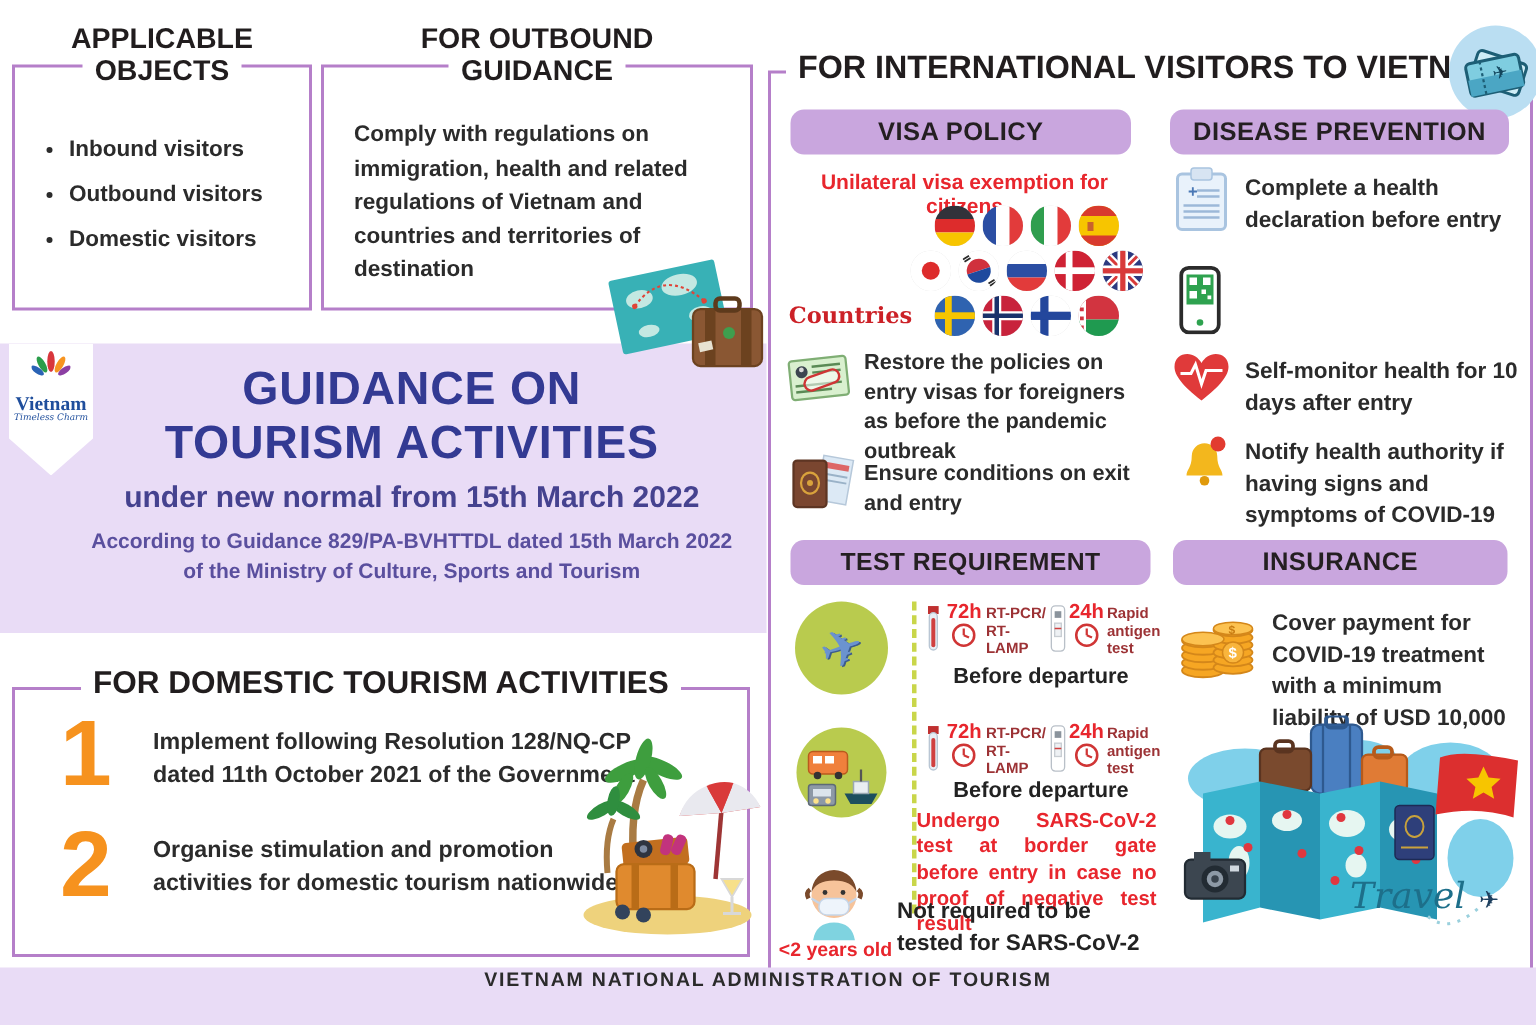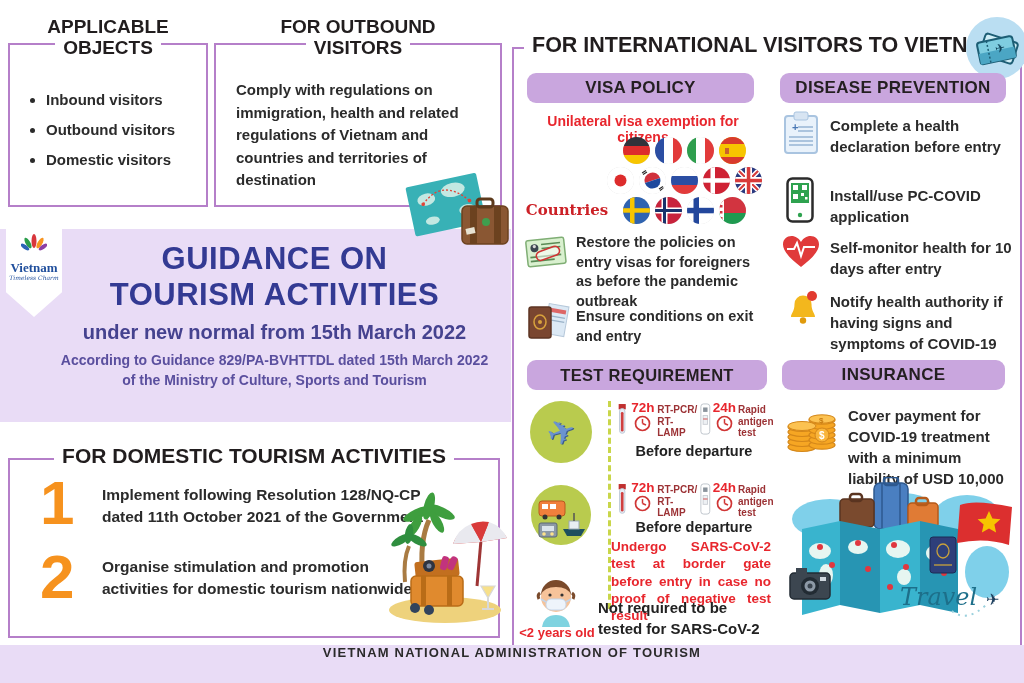--- a/index.html
+++ b/index.html
@@ -43,21 +43,21 @@
     <ul class="bullets" style="margin:46px 0 0 16px;">
       <li>Inbound visitors</li>
       <li>Outbound visitors</li>
       <li>Domestic visitors</li>
     </ul>
   </div>
 
   <div class="box" style="left:214px;top:43px;width:284px;height:160px;">
     <div class="legend" style="top:-28px;font-size:19px;">
       <span>FOR OUTBOUND</span><br>
-      <span>VISITORS</span>
+      <span>GUIDANCE</span>
     </div>
     <div class="body-txt" style="margin:34px 14px 0 20px;">Comply with regulations on immigration, health and related regulations of Vietnam and countries and territories of destination</div>
   </div>
 
   <div class="abs" style="left:404px;top:166px;width:110px;height:90px;z-index:3;">
     <svg width="110" height="90" viewBox="0 0 110 90">
       <g transform="rotate(-12 40 40)">
         <rect x="6" y="14" width="72" height="50" rx="2" fill="#38b1b6"></rect>
         <ellipse cx="24" cy="30" rx="9" ry="6" fill="#c3e8e2"></ellipse>
         <ellipse cx="52" cy="26" rx="12" ry="7" fill="#c3e8e2"></ellipse>
@@ -455,21 +455,20 @@
         <g fill="#fff">
             <rect x="7" y="8" width="5" height="5"></rect>
             <rect x="16" y="8" width="5" height="5"></rect>
             <rect x="7" y="17" width="5" height="5"></rect>
             <rect x="15" y="16" width="3" height="3"></rect>
             <rect x="19" y="20" width="2.5" height="2.5"></rect>
           </g>
         <circle cx="14" cy="38" r="2.2" fill="#2ea24f"></circle>
       </svg>
     </div>
-    <div class="abs body-txt" style="left:316px;top:136px;width:182px;line-height:1.4;">Install/use PC-COVID application</div>
 
     <div class="abs" style="left:268px;top:186px;">
       <svg width="38" height="34" viewBox="0 0 38 34">
         <path d="M19,32 C6,22 1,15 1,9.5 C1,4 5,1 9.5,1 C13.5,1 17,3.5 19,7 C21,3.5 24.5,1 28.5,1 C33,1 37,4 37,9.5 C37,15 32,22 19,32 Z" fill="#e03a3a"></path>
         <polyline points="5,14 12,14 15,8 19,21 22,12 33,12" fill="none" stroke="#fff" stroke-width="2"></polyline>
       </svg>
     </div>
     <div class="abs body-txt" style="left:316px;top:188px;width:182px;line-height:1.4;">Self-monitor health for 10 days after entry</div>
 
     <div class="abs" style="left:272px;top:240px;">

